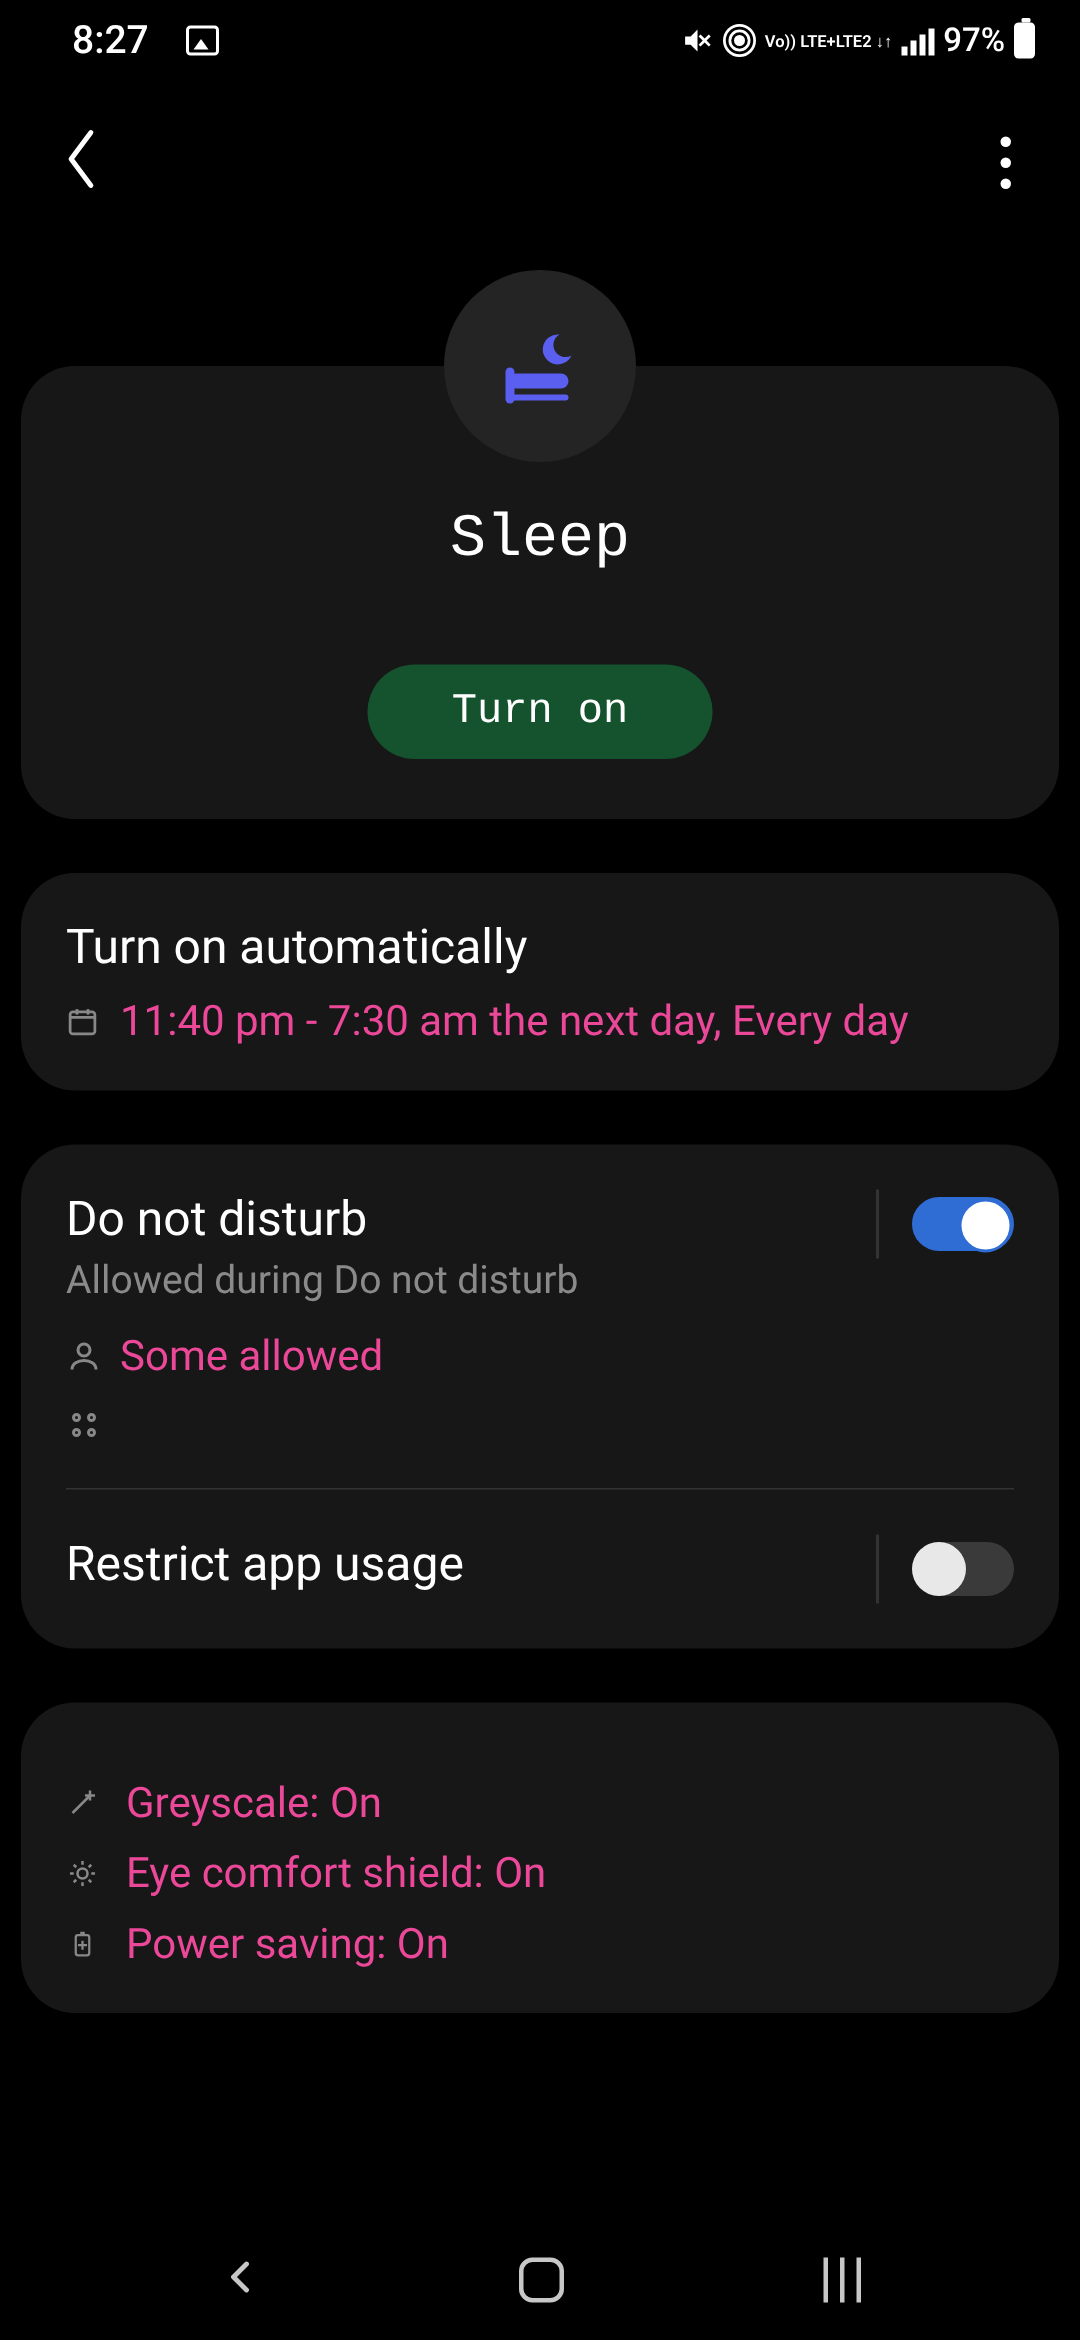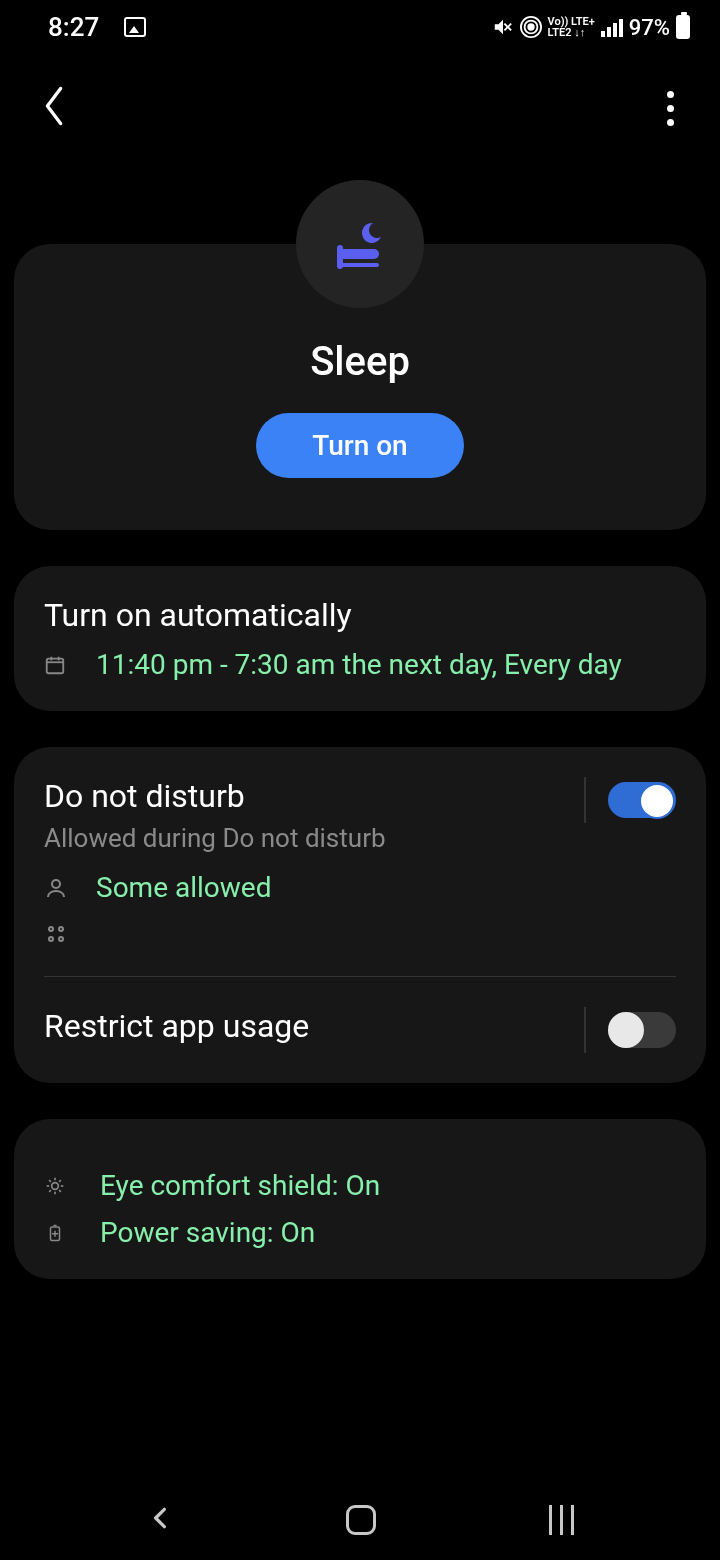--- a/index.html
+++ b/index.html
@@ -25,21 +25,21 @@
   .status-right { display: flex; align-items: center; gap: 6px; font-size: 22px; }
   .pic-icon {
     width: 22px; height: 20px; border: 2px solid #fff; border-radius: 3px;
     position: relative;
   }
   .pic-icon::after {
     content: ''; position: absolute; left: 3px; bottom: 2px;
     width: 0; height: 0; border-left: 5px solid transparent;
     border-right: 5px solid transparent; border-bottom: 7px solid #fff;
   }
-  .lte-stack { display: flex; flex-direction: column; font-size: 11px; line-height: 11px; font-weight: 600; }
+  .lte-stack { display: flex; flex-direction: row; font-size: 11px; line-height: 11px; font-weight: 600; }
   .signal-bars { display: flex; align-items: flex-end; gap: 2px; height: 20px; }
   .signal-bars span { width: 4px; background: #fff; }
   .signal-bars span:nth-child(1){height:6px;} .signal-bars span:nth-child(2){height:10px;}
   .signal-bars span:nth-child(3){height:14px;} .signal-bars span:nth-child(4){height:18px;}
   .battery-icon {
     width: 14px; height: 24px; border: 2px solid #fff; border-radius: 3px;
     position: relative; background: #fff;
   }
   .battery-icon::before {
     content:''; position:absolute; top:-5px; left:3px; width:6px; height:3px;
@@ -56,30 +56,30 @@
   .hero-icon-wrap { display:flex; justify-content:center; margin-top: 28px; position: relative; z-index: 2; }
   .hero-icon {
     width: 128px; height: 128px; border-radius: 50%; background: #242424;
     display:flex; align-items:center; justify-content:center;
   }
   .card {
     background: #171717; border-radius: 36px; margin: 0 14px 36px 14px;
     padding: 30px 30px;
   }
   .card-hero {
-    margin-top: -64px; padding-top: 92px; padding-bottom: 52px; text-align: center;
+    margin-top: -64px; padding-top: 92px; padding-bottom: 40px; text-align: center; font-family: Liberation Mono, monospace;
   }
   .hero-title { font-size: 40px; font-weight: 500; margin-top: 2px; }
   .turn-on-btn {
-    display: inline-block; margin-top: 28px; background: #3b82f6; color: #fff;
+    display: inline-block; margin-top: 60px; background: #14532d; color: #fff;
     font-size: 28px; font-weight: 500; padding: 16px 56px; border-radius: 40px;
   }
   .row-title { font-size: 32px; font-weight: 400; color: #fff; }
   .row-sub { display: flex; align-items: center; gap: 14px; margin-top: 14px; }
-  .link { color: #86efac; font-size: 28px; margin-left: 16px; }
+  .link { color: #ec4899; font-size: 28px; }
   .cal-icon { width: 22px; height: 22px; }
 
   .dnd-head { display:flex; justify-content:space-between; align-items:flex-start; }
   .vline { width:2px; height:46px; background:#333; margin-right: 22px; }
   .toggle {
     width: 68px; height: 36px; border-radius: 20px; position: relative;
   }
   .toggle.on { background: #2f6cd4; border: 2px solid #2f6cd4; }
   .toggle.on .knob {
     position:absolute; right:-1px; top:-1px; width:36px; height:36px;
@@ -216,20 +216,30 @@
       <div class="vline"></div>
       <div class="toggle off">
           <div class="knob"></div>
         </div>
     </div>
   </div>
 </div>
 
 <div class="card">
   <div class="change-list">
+    <div class="change-row">
+      <span class="change-icon">
+        <svg viewBox="0 0 24 24" width="20" height="20" fill="none" stroke="#888" stroke-width="2">
+            <line x1="4" y1="20" x2="18" y2="6"></line>
+            <line x1="18" y1="2" x2="18" y2="10"></line>
+            <line x1="14" y1="6" x2="22" y2="6"></line>
+          </svg>
+      </span>
+      <span class="link">Greyscale: On</span>
+    </div>
     <div class="change-row">
       <span class="change-icon">
         <svg viewBox="0 0 24 24" width="20" height="20" fill="none" stroke="#888" stroke-width="2">
             <circle cx="12" cy="12" r="4"></circle>
             <line x1="12" y1="2" x2="12" y2="5"></line>
             <line x1="12" y1="19" x2="12" y2="22"></line>
             <line x1="2" y1="12" x2="5" y2="12"></line>
             <line x1="19" y1="12" x2="22" y2="12"></line>
             <line x1="5" y1="5" x2="7" y2="7"></line>
             <line x1="17" y1="17" x2="19" y2="19"></line>

